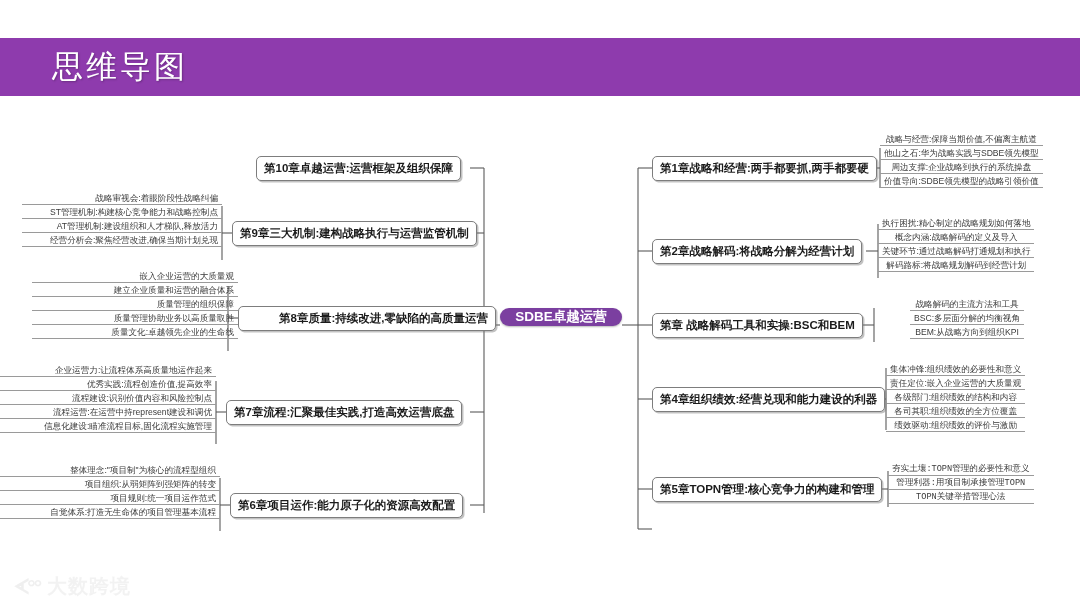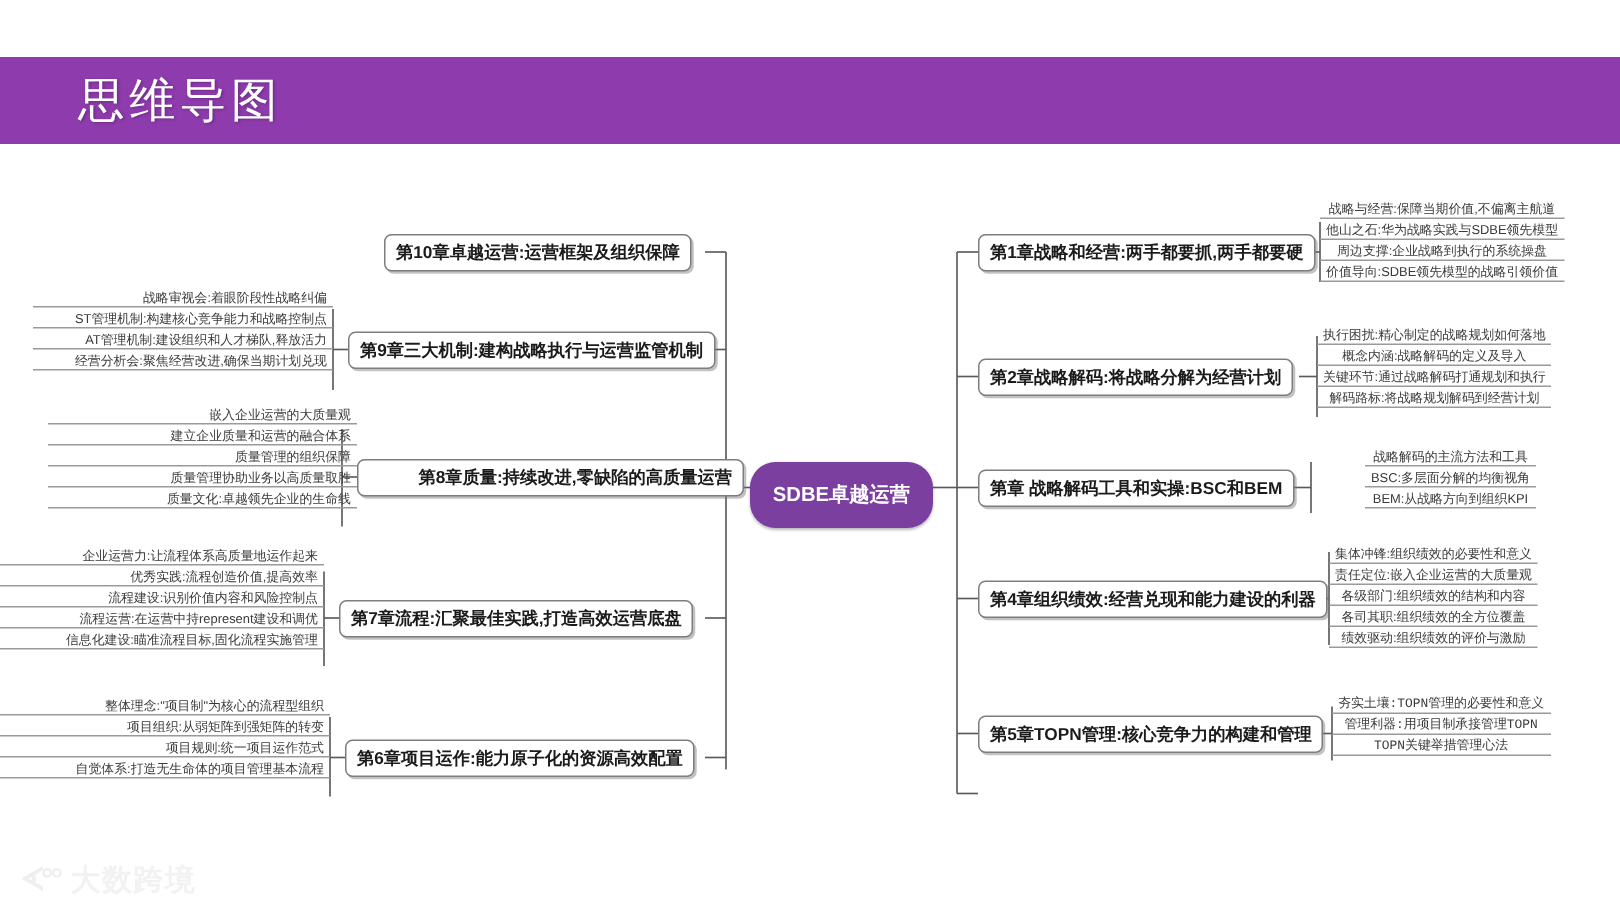--- a/index.html
+++ b/index.html
@@ -21,21 +21,21 @@
     text-shadow:1px 1px 2px rgba(0,0,0,.25);
   }
   
   #mindmap-canvas{
     position:absolute;left:0;top:96px;width:1080px;height:460px;
   }
   #connector-layer{position:absolute;left:0;top:0;width:1080px;height:460px;}
   
   #root-node{
     position:absolute;left:500px;top:212px;
-    width:122px;height:44px;border-radius:17px;
+    width:122px;height:18px;border-radius:17px;
     background:#7b3fa0;
     display:flex;align-items:center;justify-content:center;
     color:#ffffff;font-size:13.5px;font-weight:bold;
     box-shadow:0 1px 2px rgba(0,0,0,.28);
     z-index:5;
   }
   
   .chapter-node{
     position:absolute;
     background:#ffffff;

